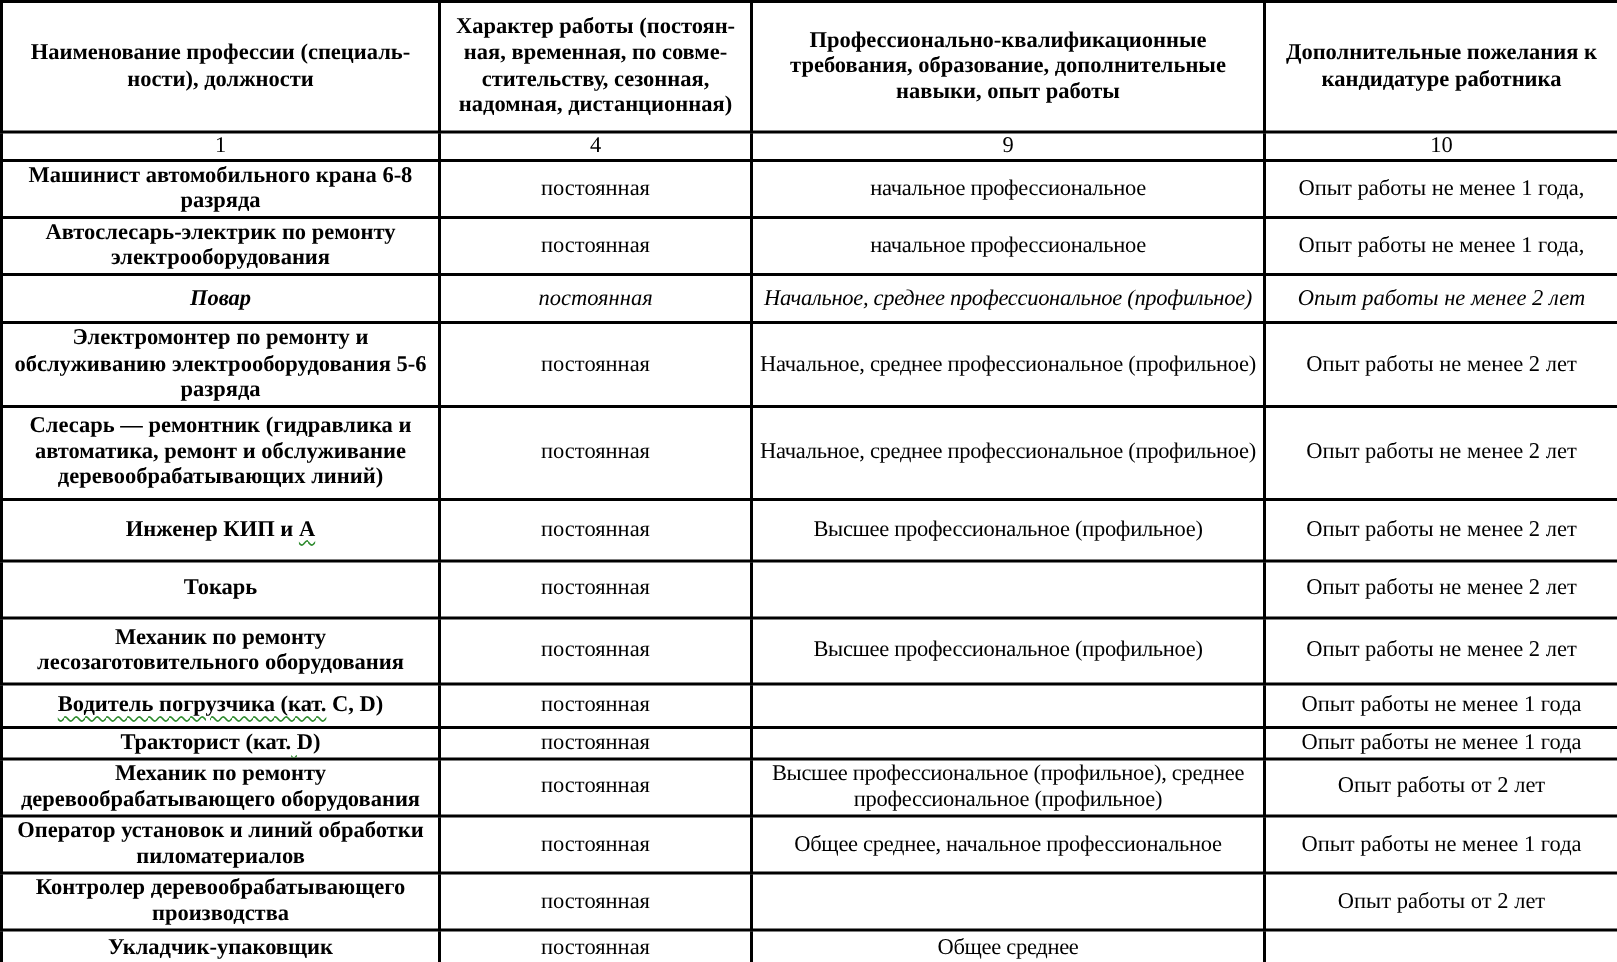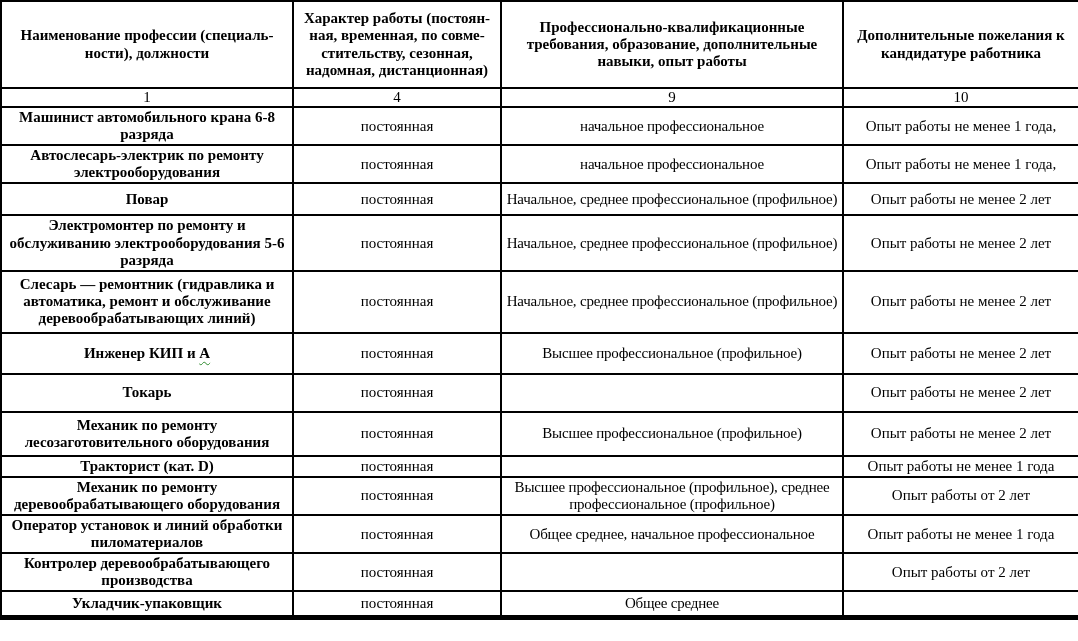--- a/index.html
+++ b/index.html
@@ -75,21 +75,21 @@
         <td class="c2">постоянная</td>
         <td class="c3">начальное профессиональное</td>
         <td class="c4">Опыт работы не менее 1 года,</td>
       </tr>
       <tr style="height: 34px;">
         <td class="c1"><span>Автослесарь-электрик по ремонту электрооборудования</span></td>
         <td class="c2">постоянная</td>
         <td class="c3">начальное профессиональное</td>
         <td class="c4">Опыт работы не менее 1 года,</td>
       </tr>
-      <tr style="height: 32px;">
+      <tr style="height: 32px; font-style: italic;">
         <td class="c1"><span>Повар</span></td>
         <td class="c2">постоянная</td>
         <td class="c3">Начальное, среднее профессиональное (профильное)</td>
         <td class="c4">Опыт работы не менее 2 лет</td>
       </tr>
       <tr style="height: 50px;">
         <td class="c1"><span>Электромонтер по ремонту и обслуживанию электрооборудования 5-6 разряда</span></td>
         <td class="c2">постоянная</td>
         <td class="c3">Начальное, среднее профессиональное (профильное)</td>
         <td class="c4">Опыт работы не менее 2 лет</td>
@@ -111,20 +111,26 @@
         <td class="c2">постоянная</td>
         <td class="c3"></td>
         <td class="c4">Опыт работы не менее 2 лет</td>
       </tr>
       <tr style="height: 44px;">
         <td class="c1"><span>Механик по ремонту лесозаготовительного оборудования</span></td>
         <td class="c2">постоянная</td>
         <td class="c3">Высшее профессиональное (профильное)</td>
         <td class="c4">Опыт работы не менее 2 лет</td>
       </tr>
+      <tr style="height: 29px;">
+        <td class="c1"><span class="wavy" style="text-decoration-color: rgb(46, 139, 46);">Водитель погрузчика (кат.</span><span> C, D)</span></td>
+        <td class="c2">постоянная</td>
+        <td class="c3"></td>
+        <td class="c4">Опыт работы не менее 1 года</td>
+      </tr>
       <tr style="height: 18px;">
         <td class="c1"><span>Тракторист (кат.</span><span class="wavy" style="text-decoration-color: rgb(46, 139, 46);"> </span><span>D)</span></td>
         <td class="c2">постоянная</td>
         <td class="c3"></td>
         <td class="c4">Опыт работы не менее 1 года</td>
       </tr>
       <tr style="height: 32px;">
         <td class="c1"><span>Механик по ремонту деревообрабатывающего оборудования</span></td>
         <td class="c2">постоянная</td>
         <td class="c3">Высшее профессиональное (профильное), среднее профессиональное (профильное)</td>

